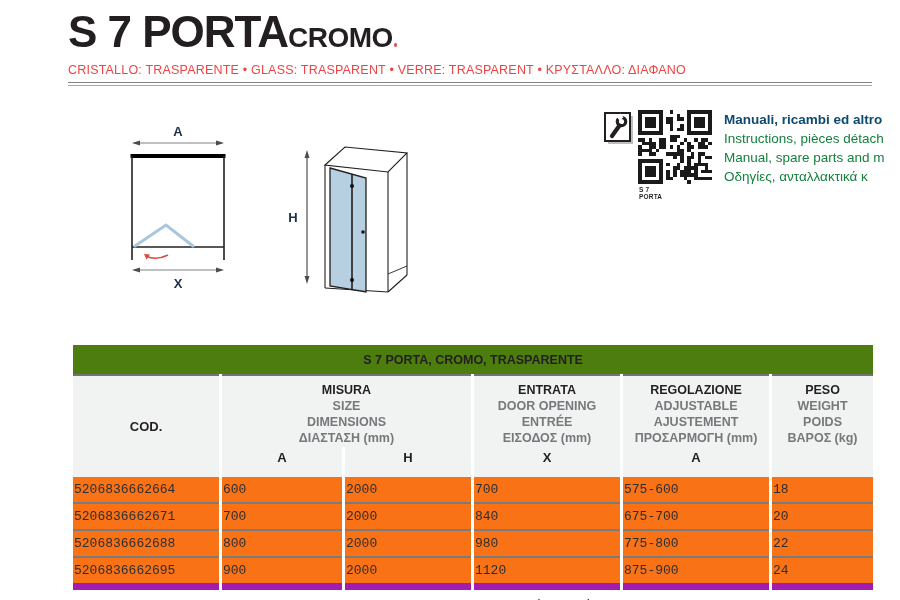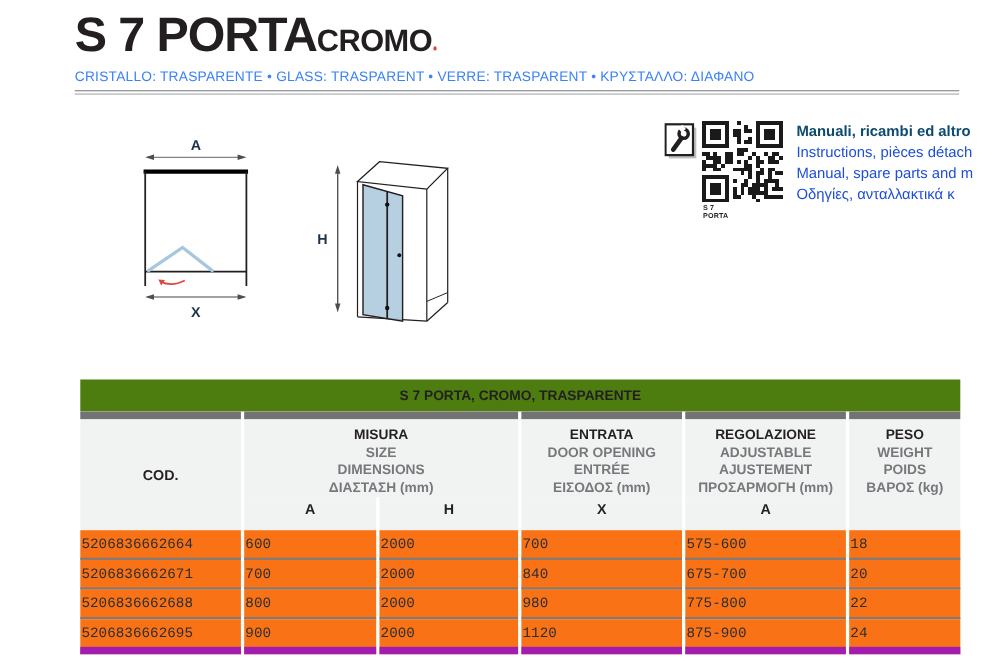--- a/index.html
+++ b/index.html
@@ -8,43 +8,43 @@
     background:#ffffff;color:#231f20;
     font-family:"Liberation Sans","DejaVu Sans",sans-serif;
     -webkit-font-smoothing:antialiased;
   }
   
   .hdr{position:absolute;left:68px;top:10px;width:804px;}
   .title-line{white-space:nowrap;line-height:1;}
   .page-title{font-size:44px;font-weight:bold;letter-spacing:-1px;color:#231f20;}
   .variant{font-size:28px;font-weight:bold;letter-spacing:-0.5px;color:#231f20;margin-left:0;}
   .red-dot{display:inline-block;width:3px;height:4px;background:#e0453f;border-radius:50%;vertical-align:baseline;margin-left:1px;}
-  .subtitle{margin-top:9px;font-size:12.5px;letter-spacing:0.2px;color:#3b82f6;white-space:nowrap;}
+  .subtitle{margin-top:9px;font-size:12.5px;letter-spacing:0.2px;color:#ef4444;white-space:nowrap;}
   .rule{margin-top:5px;height:2px;border-top:1px solid #808285;border-bottom:1px solid #a7a9ac;}
   
   .diag{position:absolute;}
   .diag svg{display:block;}
   
   .qr-panel{position:absolute;left:604px;top:108px;}
   .wrench-box{position:absolute;left:0;top:3px;width:30px;height:34px;}
   .qr-box{position:absolute;left:34px;top:2px;width:74px;height:74px;}
   .qr-caption{position:absolute;left:35px;top:78px;font-size:6.5px;font-weight:bold;color:#231f20;letter-spacing:0.2px;}
   .qr-text{position:absolute;left:120px;top:2px;width:176px;overflow:hidden;}
-  .qr-text div{white-space:nowrap;font-size:13.5px;line-height:19px;color:#1d4ed8;}
+  .qr-text div{white-space:nowrap;font-size:13.5px;line-height:19px;color:#15803d;}
   .qr-text .b{font-weight:bold;color:#0c4a6e;}
   
   .spec{position:absolute;left:70px;top:345px;width:806px;}
   table{border-collapse:separate;border-spacing:3px 0;width:806px;table-layout:fixed;}
   td,th{margin:0;font-weight:normal;}
   .t-title td{
     background:#4d7c0f;height:27px;text-align:center;
     font-size:12.5px;font-weight:bold;color:#231f20;
   }
   .t-group td{
-    background:#f1f3f3;border-top:7px solid #737373;vertical-align:top;
+    background:#f1f3f3;border-top:2px solid #737373;vertical-align:top;
     padding-top:6px;text-align:center;
   }
   .t-group td.codcell{vertical-align:middle;padding-top:0;text-align:center;
     font-size:13px;font-weight:bold;color:#231f20;background:#f1f3f3;}
   .gl1{font-size:12.5px;font-weight:bold;color:#231f20;line-height:16px;}
   .gl2{font-size:12.5px;font-weight:bold;color:#77787b;line-height:16px;}
   .t-sub td{
     background:#f1f3f3;height:26px;text-align:center;vertical-align:top;
     font-size:13px;font-weight:bold;color:#231f20;padding-top:3px;
   }

